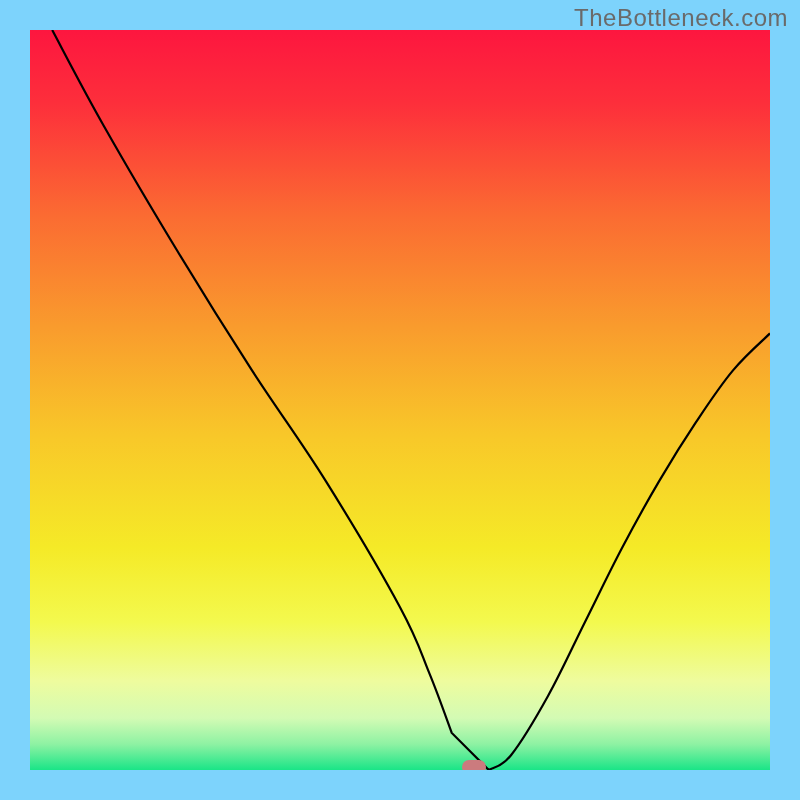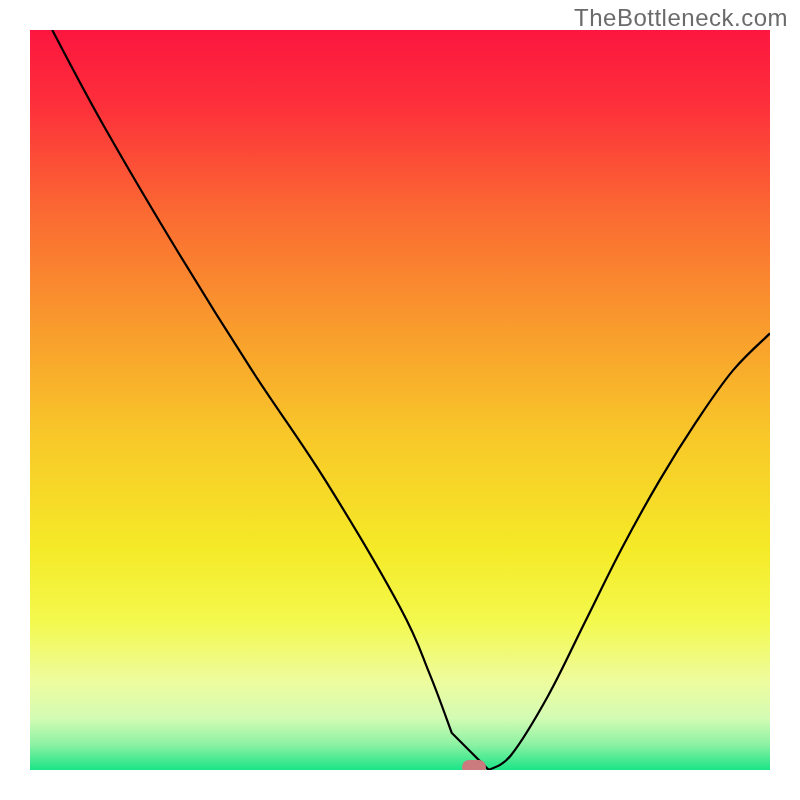--- a/index.html
+++ b/index.html
@@ -8,21 +8,21 @@
     width: 800px;
     height: 800px;
     background: #000;
     overflow: hidden;
     font-family: Arial, Helvetica, sans-serif;
   }
   .frame {
     position: relative;
     width: 800px;
     height: 800px;
-    background: #ffffff;
+    background: #7dd3fc;
   }
   .watermark {
     position: absolute;
     top: 4px;
     right: 12px;
     color: #6a6a6a;
     font-size: 24px;
     font-weight: 500;
     letter-spacing: 0.5px;
     z-index: 10;

